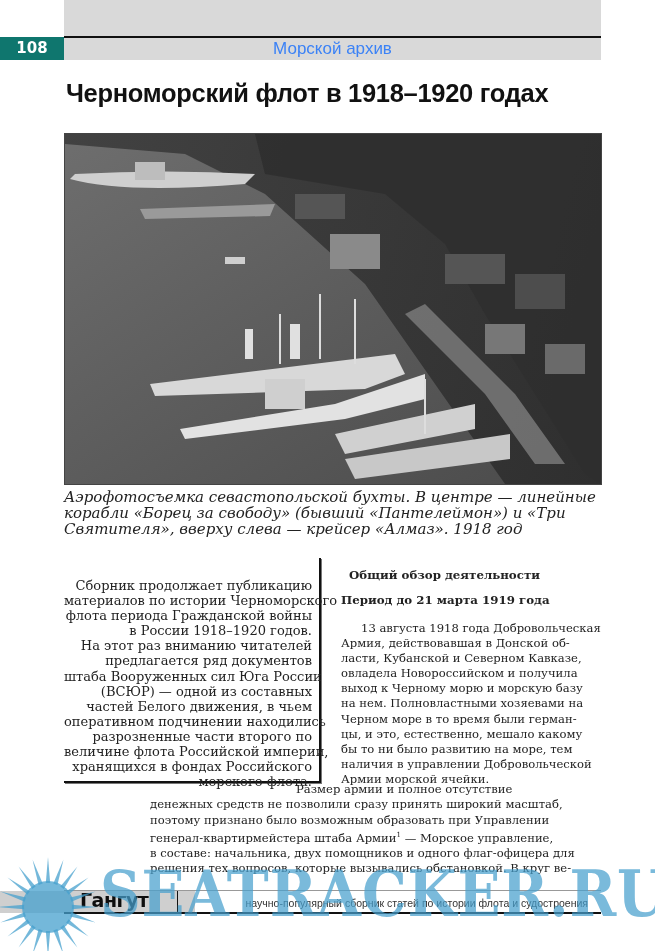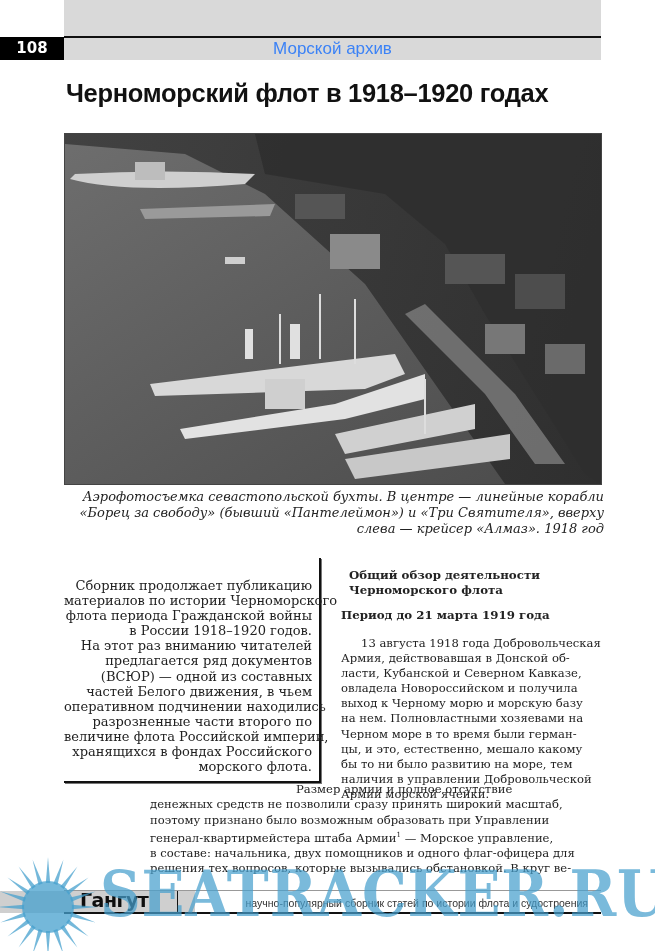--- a/index.html
+++ b/index.html
@@ -1,24 +1,24 @@
 <!DOCTYPE html>
 <html><head>
 <meta charset="utf-8">
 <style>
   html, body { margin:0; padding:0; }
   body { width:655px; height:951px; position:relative; overflow:hidden; background:#ffffff; font-family:"DejaVu Serif", serif; color:#1a1a1a; }
   .top-grey { position:absolute; left:64px; top:0; width:537px; height:60px; background:#d9d9d9; }
   .top-rule { position:absolute; left:64px; top:36px; width:537px; height:2px; background:#111; }
-  .page-num { position:absolute; left:0; top:37px; width:64px; height:23px; background:#000000; color:#fff; font-family:"DejaVu Sans", sans-serif; font-weight:bold; font-size:15px; line-height:23px; text-align:center; letter-spacing:0px; }
+  .page-num { position:absolute; left:0; top:37px; width:64px; height:23px; background:#0f766e; color:#fff; font-family:"DejaVu Sans", sans-serif; font-weight:bold; font-size:15px; line-height:23px; text-align:center; letter-spacing:0px; }
   .section-title { position:absolute; left:64px; top:37px; width:537px; height:23px; font-family:"Liberation Sans", sans-serif; font-size:17px; line-height:23px; text-align:center; color:#3b82f6; }
   .article-title { position:absolute; left:66px; top:78px; font-family:"Liberation Sans", sans-serif; font-weight:bold; font-size:26px; letter-spacing:-0.3px; color:#111; white-space:nowrap; transform:scaleX(0.98); transform-origin:left; }
   .photo { position:absolute; left:64px; top:133px; width:536px; height:350px; border:1px solid #444; overflow:hidden; background:#5a5a5a; }
   .photo svg { display:block; }
-  .caption { position:absolute; left:64px; top:489px; width:540px; font-style:italic; font-size:13px; line-height:16px; color:#222;text-align:right; }
+  .caption { position:absolute; left:64px; top:489px; width:540px; font-style:italic; font-size:15px; line-height:16px; color:#222; }
   .lead-box { position:absolute; left:64px; top:558px; width:255px; height:223px; border-right:2px solid #111; border-bottom:2px solid #111; box-shadow:1px 1px 0 #777; }
   .lead-text { position:absolute; left:64px; top:578px; width:248px; font-size:13px; line-height:15.1px; text-align:right; color:#222; }
   .lead-text span { display:block; white-space:nowrap; }
   .col2 { position:absolute; left:341px; top:560px; width:262px; font-size:11.6px; color:#222; }
   .h-bold { font-weight:bold; font-size:11.8px; line-height:15px; margin:8px; }
   .h-sub { font-weight:bold; font-size:11.8px; line-height:15px; margin:10px 0 13px 0; }
   .para-lines span { display:block; white-space:nowrap; line-height:15.1px; text-align:justify; }
   .para-lines span.indent { padding-left:20px; }
   .wide { position:absolute; left:150px; top:782px; width:455px; font-size:11.6px; color:#222; }
   .wide span { display:block; white-space:nowrap; line-height:15.3px; }
@@ -88,33 +88,33 @@
 <div class="caption">Аэрофотосъемка севастопольской бухты. В центре — линейные корабли «Борец за свободу» (бывший «Пантелеймон») и «Три Святителя», вверху слева — крейсер «Алмаз». 1918 год</div>
 
 <div class="lead-box"></div>
 <div class="lead-text">
   <span>Сборник продолжает публикацию</span>
   <span>материалов по истории Черноморского</span>
   <span>флота периода Гражданской войны</span>
   <span>в России 1918–1920 годов.</span>
   <span>На этот раз вниманию читателей</span>
   <span>предлагается ряд документов</span>
+  <span>штаба Вооруженных сил Юга России</span>
   <span>(ВСЮР) — одной из составных</span>
   <span>частей Белого движения, в чьем</span>
   <span>оперативном подчинении находились</span>
   <span>разрозненные части второго по</span>
   <span>величине флота Российской империи,</span>
   <span>хранящихся в фондах Российского</span>
   <span>морского флота.</span>
 </div>
 
 <div class="col2">
   <p class="h-bold">
     <span style="display:block">Общий обзор деятельности</span>
-    <span style="display:block">Черноморского флота</span>
   </p>
   <p class="h-sub">Период до 21 марта 1919 года</p>
   <div class="para-lines">
     <span class="indent">13 августа 1918 года Добровольческая</span>
     <span>Армия, действовавшая в Донской об-</span>
     <span>ласти, Кубанской и Северном Кавказе,</span>
     <span>овладела Новороссийском и получила</span>
     <span>выход к Черному морю и морскую базу</span>
     <span>на нем. Полновластными хозяевами на</span>
     <span>Черном море в то время были герман-</span>

